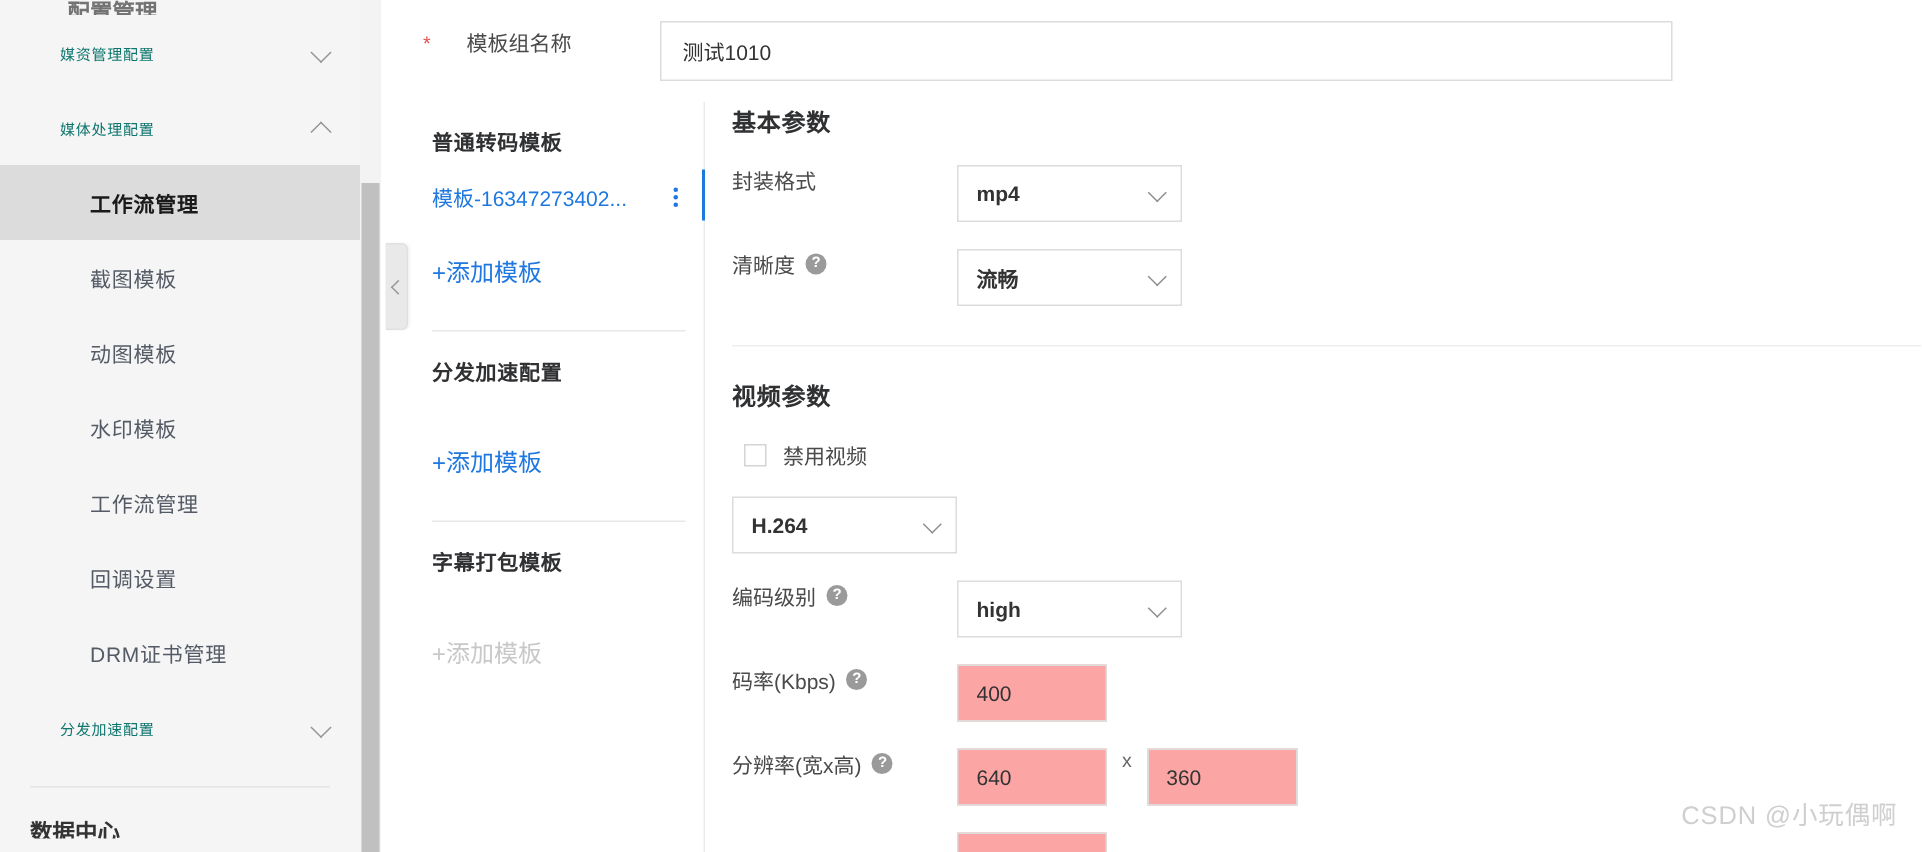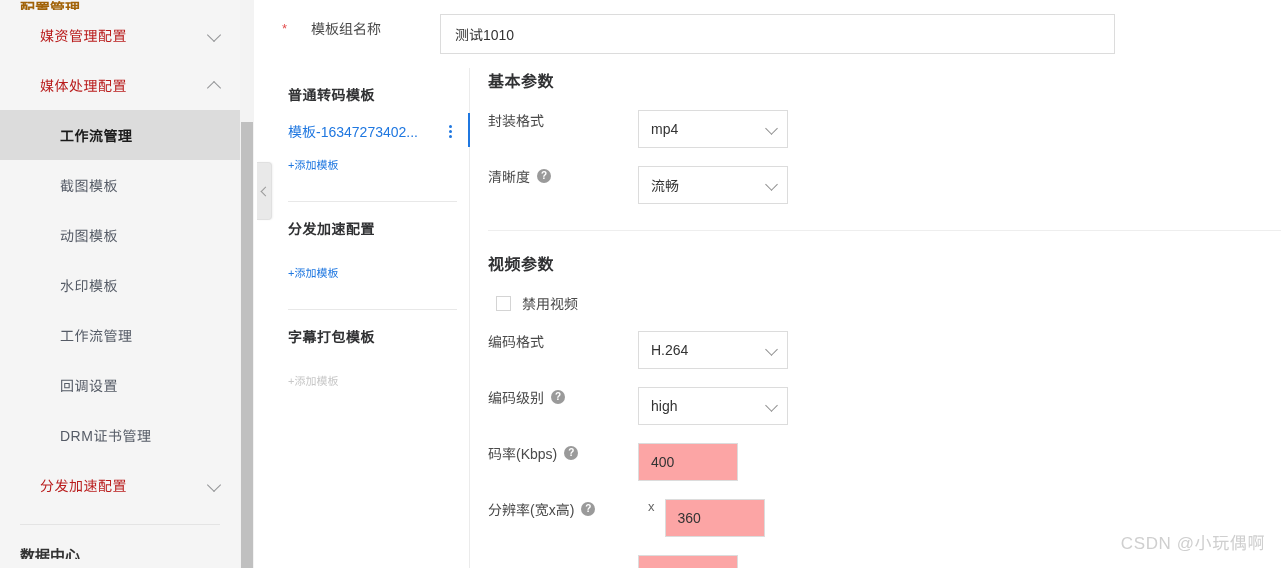--- a/index.html
+++ b/index.html
@@ -14,31 +14,32 @@
   #app { position: relative; width: 1281px; height: 568px; }
 
   
   .sidebar {
     position: absolute; left: 0; top: 0;
     width: 240px; height: 568px;
     background: #f5f5f5;
     overflow: hidden;
   }
   .sidebar-group-title {
-    font-size: 15px; font-weight: bold; color: #a16207;
+    font-size: 15px; font-weight: bold; color: #737373;
     padding-left: 20px;
     line-height: 18px;
     height: 10px;
     overflow: hidden;
+    margin-left: 25px;
   }
   .sb-row {
     display: flex; align-items: center;
     height: 50px;
     padding-left: 40px; padding-right: 18px;
-    font-size: 14px; color: #b91c1c;
+    font-size: 10px; color: #0f766e;
     cursor: pointer;
     white-space: nowrap;
   }
   .sb-row.parent { padding-left: 40px; justify-content: space-between; }
   .sb-row .lbl { letter-spacing: .5px; }
   .sb-row.child { padding-left: 60px; font-size: 14px; color: #555b66; }
   .sb-row.child.active {
     background: #dcdcdc; color: #1a1a1a; font-weight: bold;
   }
   .chev {
@@ -165,22 +166,22 @@
   .dots i:nth-child(1) { top: 3px; }
   .dots i:nth-child(2) { top: 8px; }
   .dots i:nth-child(3) { top: 13px; }
   .tpl-item.selected::after {
     content: ""; position: absolute;
     right: -13px; top: -5px;
     width: 2px; height: 34px;
     background: #1f77e0;
   }
   .tpl-add {
-    font-size: 11px; color: #1f77e0;
-    margin-top: 12px; cursor: pointer; display: inline-block;
+    font-size: 16px; color: #1f77e0;
+    margin-top: 24px; cursor: pointer; display: inline-block;
   }
   .tpl-add.disabled { color: #c8c8c8; cursor: default; }
   .tpl-sep {
     height: 1px; background: #e8e8e8;
     margin-top: 28px;
   }
 
   
   .params {
     position: absolute; left: 230px; top: 68px;
@@ -208,20 +209,21 @@
     cursor: pointer; line-height: 1;
   }
   .select-box {
     position: relative;
     width: 150px; height: 38px;
     border: 1px solid #dcdcdc; background: #fff;
     display: flex; align-items: center;
     padding: 0 12px;
     font-size: 14px; color: #333;
     cursor: pointer;
+    font-weight: bold;
   }
   .select-box .caret {
     position: absolute; right: 11px; top: 13px;
     width: 9px; height: 9px;
     border-right: 1.6px solid #8e8e8e;
     border-bottom: 1.6px solid #8e8e8e;
     transform: rotate(45deg);
   }
   .text-input {
     width: 100px; height: 38px;
@@ -383,23 +385,20 @@
       <div class="hr"></div>
 
       <div class="section-title" style="margin-top:20px">视频参数</div>
 
       <div class="checkbox-row">
         <span class="checkbox"></span>
         <span class="cb-label">禁用视频</span>
       </div>
 
       <div class="form-row">
-        <div class="form-label">
-          <span>编码格式</span>
-        </div>
         <div class="select-box">
           <span>H.264</span>
           <span class="caret"></span>
         </div>
       </div>
 
       <div class="form-row">
         <div class="form-label">
           <span>编码级别</span>
           <span class="help">?</span>
@@ -416,20 +415,21 @@
           <span class="help">?</span>
         </div>
         <input class="text-input" type="text" value="400" style="">
       </div>
 
       <div class="form-row">
         <div class="form-label">
           <span>分辨率(宽x高)</span>
           <span class="help">?</span>
         </div>
+        <input class="text-input" type="text" value="640" style="">
         <span class="x-sep">x</span>
         <input class="text-input" type="text" value="360" style="">
       </div>
 
       <div class="form-row">
         <div class="form-label"></div>
         <input class="text-input" type="text" style="">
       </div>
 
     </section>

